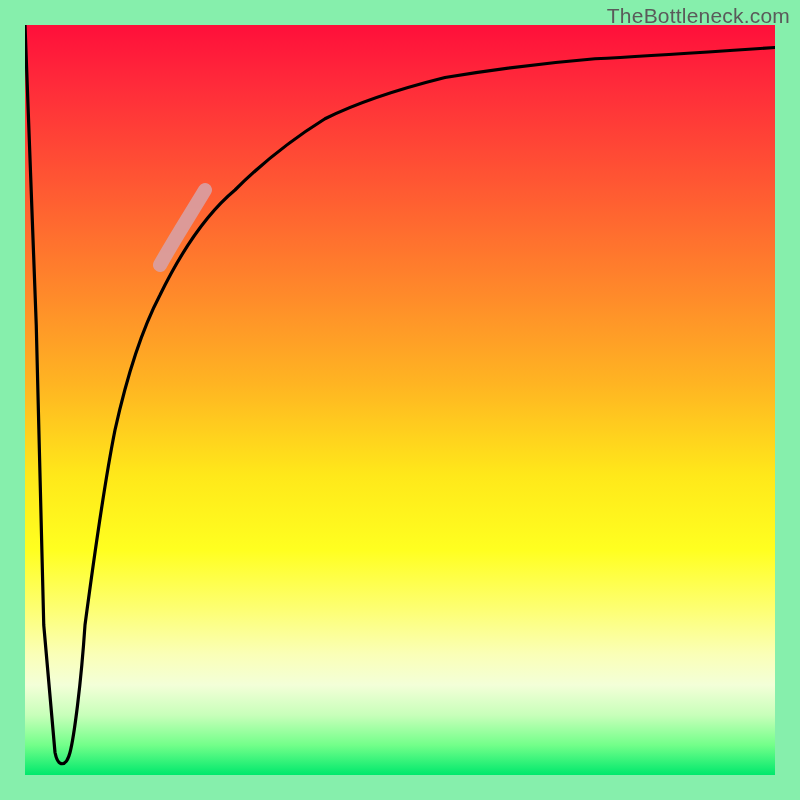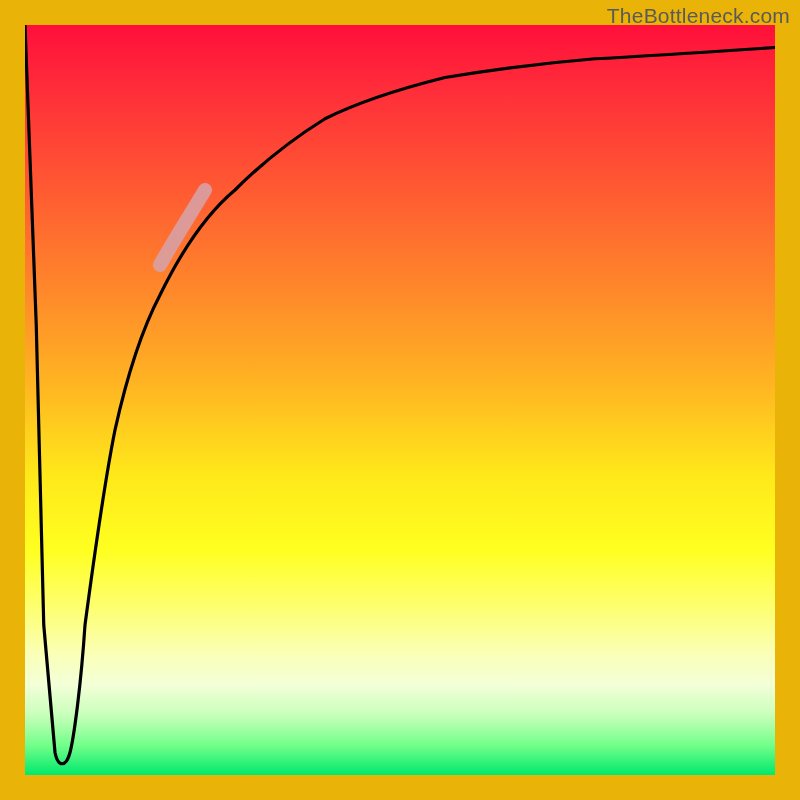--- a/index.html
+++ b/index.html
@@ -8,21 +8,21 @@
     width: 800px;
     height: 800px;
     background: #000;
     font-family: Arial, Helvetica, sans-serif;
     overflow: hidden;
   }
   .frame {
     position: relative;
     width: 800px;
     height: 800px;
-    background: #eab308;
+    background: #86efac;
   }
   .watermark {
     position: absolute;
     top: 4px;
     right: 10px;
     color: #5a5a5a;
     font-size: 21px;
     font-weight: 400;
     letter-spacing: 0.2px;
     z-index: 5;

